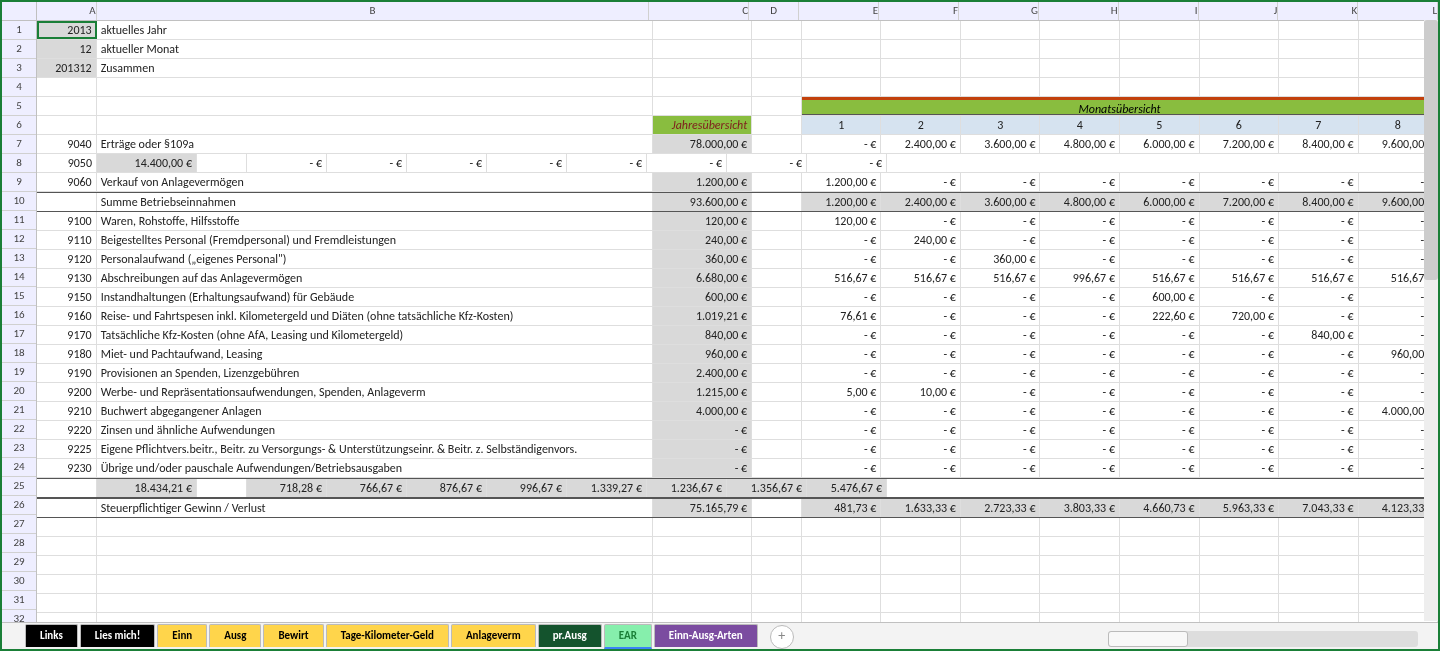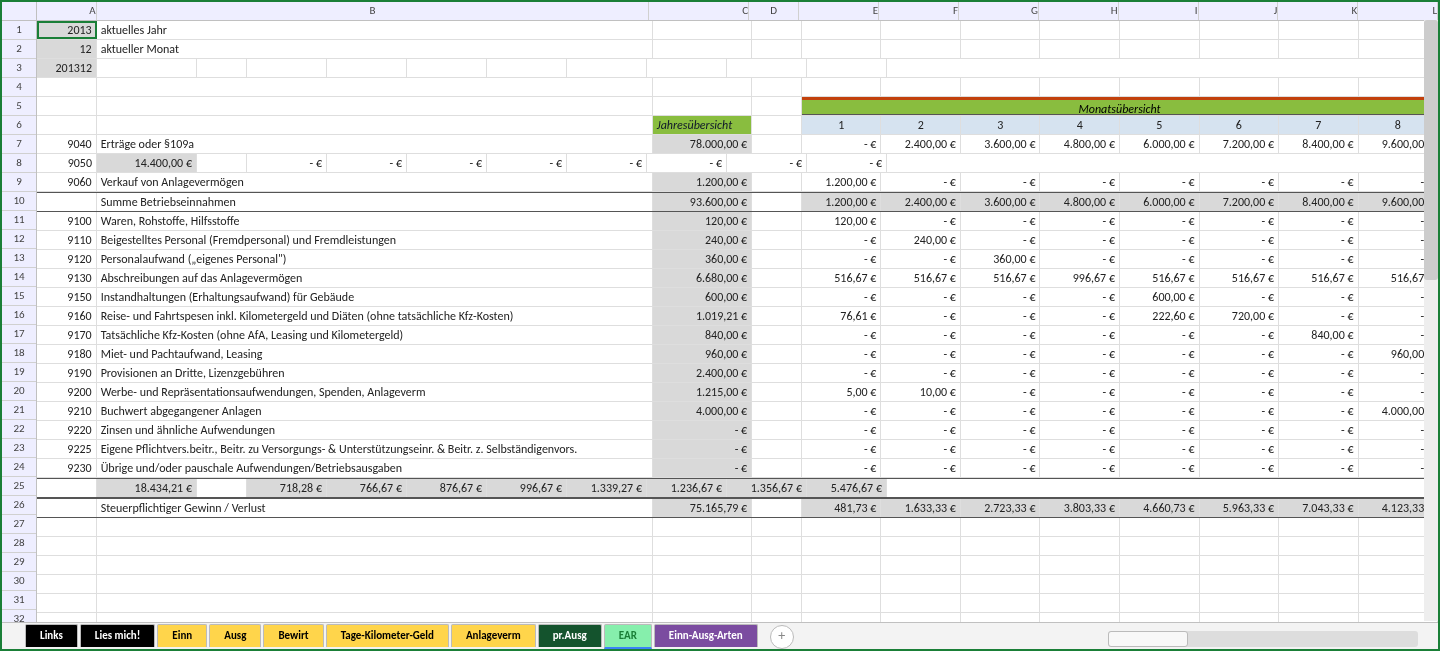--- a/index.html
+++ b/index.html
@@ -33,21 +33,21 @@
 .tab-yellow{background:#ffd54b;color:#000;font-weight:600}
 .tab-cyan{background:#14532d;color:#fff;font-weight:600}
 .tab-green{background:#86efac;color:#1a7f37;font-weight:bold;border-bottom:2px solid #3b82f6}
 .tab-purple{background:#7b4ca0;color:#fff;font-weight:600}
 .add-sheet{width:22px;height:22px;border:1px solid #bbb;border-radius:50%;text-align:center;line-height:20px;margin-left:10px;color:#888;font-size:14px;cursor:pointer;background:#fff}
 .hscroll{position:absolute;right:20px;bottom:2px;width:310px;height:16px;background:#ddd;border-radius:3px}
 .hscroll-thumb{position:absolute;left:0;width:80px;height:16px;background:#f8f8f8;border:1px solid #bbb;border-radius:3px;box-sizing:border-box}
 .vscroll{position:absolute;right:0;top:18px;bottom:28px;width:14px;background:#eee}
 .vscroll-thumb{position:absolute;top:0;width:14px;height:260px;background:#ccc;border-radius:3px}
 .monat-head{background:#89bd3f;color:#000;text-align:center;font-style:italic;border-top:3px solid #c2410c;border-bottom:1px solid #555}
-.yr-head{background:#89bd3f;color:#0f172a;text-align:left;font-style:italic}
+.yr-head{background:#89bd3f;color:#7f1d1d;text-align:right;font-style:italic}
 </style>
 </head>
 <body>
 
 <div class="app">
 
   <div class="col-headers">
     <div class="corner"></div>
     <div class="ch c-A">A</div>
     <div class="ch c-B">B</div>
@@ -122,20 +122,21 @@
           <div class="cell c-M"></div>
           <div class="cell c-M"></div>
           <div class="cell c-M"></div>
           <div class="cell c-M"></div>
           <div class="cell c-M"></div>
           <div class="cell c-M"></div>
           <div class="cell c-M"></div>
         </div>
         <div class="row">
           <div class="cell c-A gray">201312</div>
+          <div class="cell c-B">Zusammen</div>
           <div class="cell c-C"></div>
           <div class="cell c-D"></div>
           <div class="cell c-M"></div>
           <div class="cell c-M"></div>
           <div class="cell c-M"></div>
           <div class="cell c-M"></div>
           <div class="cell c-M"></div>
           <div class="cell c-M"></div>
           <div class="cell c-M"></div>
           <div class="cell c-M"></div>
@@ -337,21 +338,21 @@
           <div class="cell c-M">-   €</div>
           <div class="cell c-M">-   €</div>
           <div class="cell c-M">-   €</div>
           <div class="cell c-M">-   €</div>
           <div class="cell c-M">-   €</div>
           <div class="cell c-M">-   €</div>
           <div class="cell c-M">960,00 €</div>
         </div>
         <div class="row">
           <div class="cell c-A">9190</div>
-          <div class="cell c-B">Provisionen an Dritte, Lizenzgebühren</div>
+          <div class="cell c-B">Provisionen an Spenden, Lizenzgebühren</div>
           <div class="cell c-C gray">2.400,00 €</div>
           <div class="cell c-D"></div>
           <div class="cell c-M">-   €</div>
           <div class="cell c-M">-   €</div>
           <div class="cell c-M">-   €</div>
           <div class="cell c-M">-   €</div>
           <div class="cell c-M">-   €</div>
           <div class="cell c-M">-   €</div>
           <div class="cell c-M">-   €</div>
           <div class="cell c-M">-   €</div>

